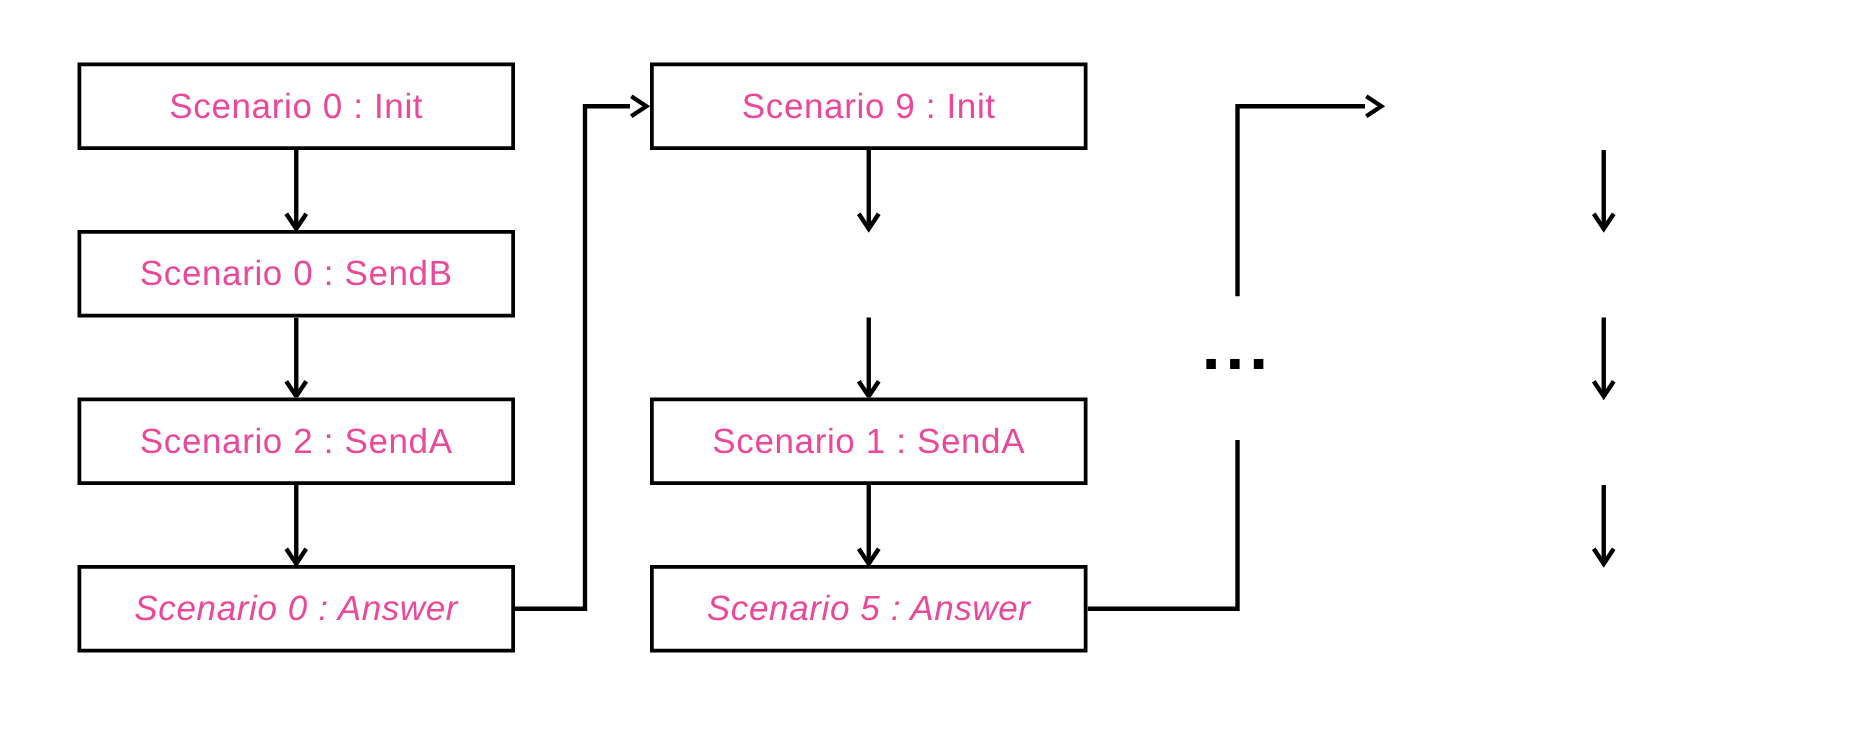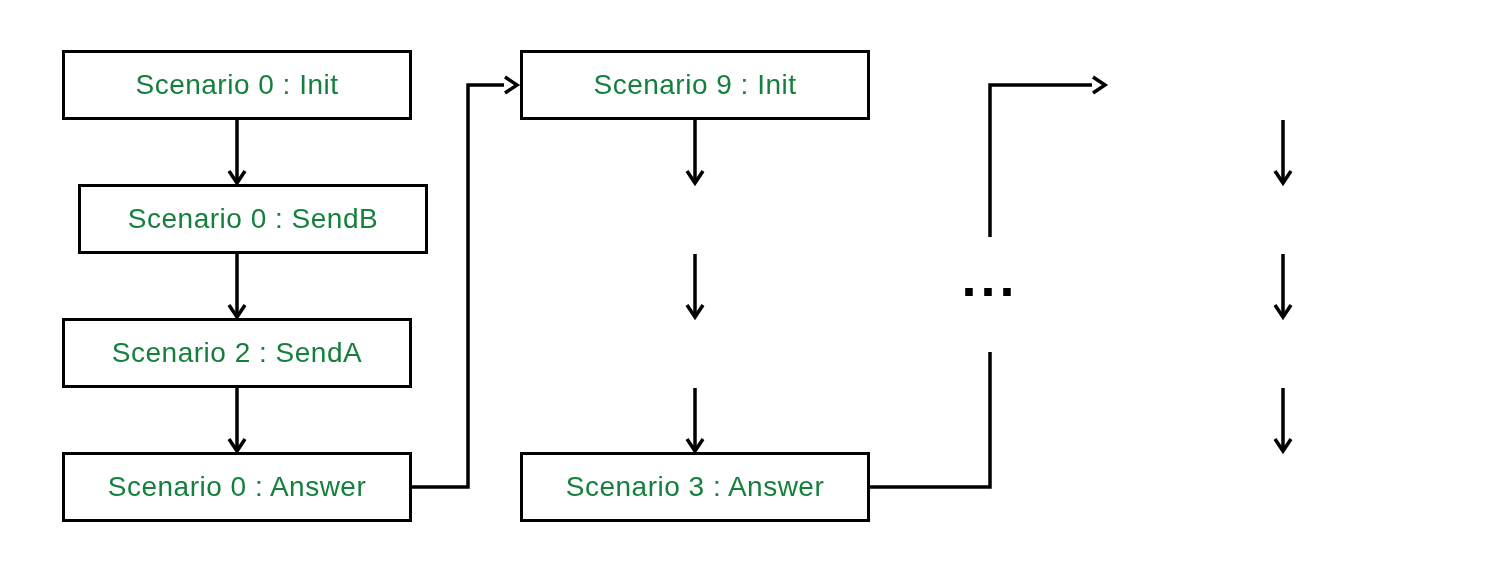--- a/index.html
+++ b/index.html
@@ -23,30 +23,30 @@
     position: absolute;
     width: 350px;
     height: 70px;
     border: 3px solid #000000;
     background: #ffffff;
     display: flex;
     align-items: center;
     justify-content: center;
     font-size: 28px;
     letter-spacing: 0.5px;
-    color: #15803d;
+    color: #ec4899;
     white-space: nowrap;
   }
   .c1 { left: 62px; }
   .c2 { left: 520px; }
   .c3 { left: 1108px; }
   .r1 { top: 50px; }
-  .r2 { top: 184px; margin-left: 16px; }
+  .r2 { top: 184px; }
   .r3 { top: 318px; }
-  .r4 { top: 452px; }
+  .r4 { top: 452px; font-style: italic; }
   .ellipsis {
     position: absolute;
     left: 950px;
     top: 250px;
     width: 80px;
     text-align: center;
     font-size: 54px;
     font-weight: bold;
     line-height: 1;
     letter-spacing: 4px;
@@ -112,18 +112,19 @@
       <polyline class="head" points="1093,77 1105,85 1093,93"></polyline>
     </g>
   </svg>
 
   <div class="node c1 r1">Scenario 0 : Init</div>
   <div class="node c1 r2">Scenario 0 : SendB</div>
   <div class="node c1 r3">Scenario 2 : SendA</div>
   <div class="node c1 r4">Scenario 0 : Answer</div>
 
   <div class="node c2 r1">Scenario 9 : Init</div>
-  <div class="node c2 r4">Scenario 3 : Answer</div>
+  <div class="node c2 r3">Scenario 1 : SendA</div>
+  <div class="node c2 r4">Scenario 5 : Answer</div>
 
 
   <div class="ellipsis">...</div>
 
 </div>
 
 </body></html>

